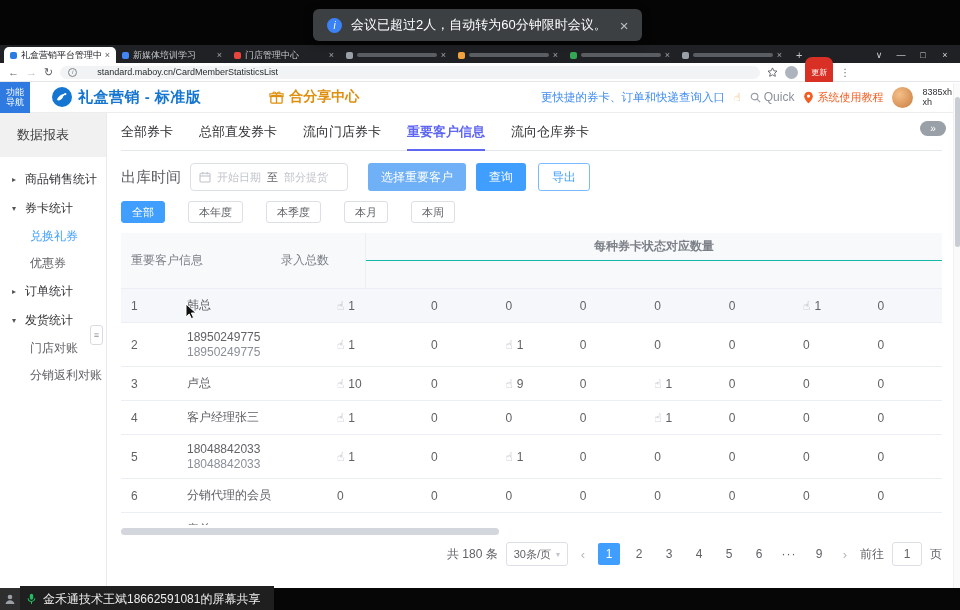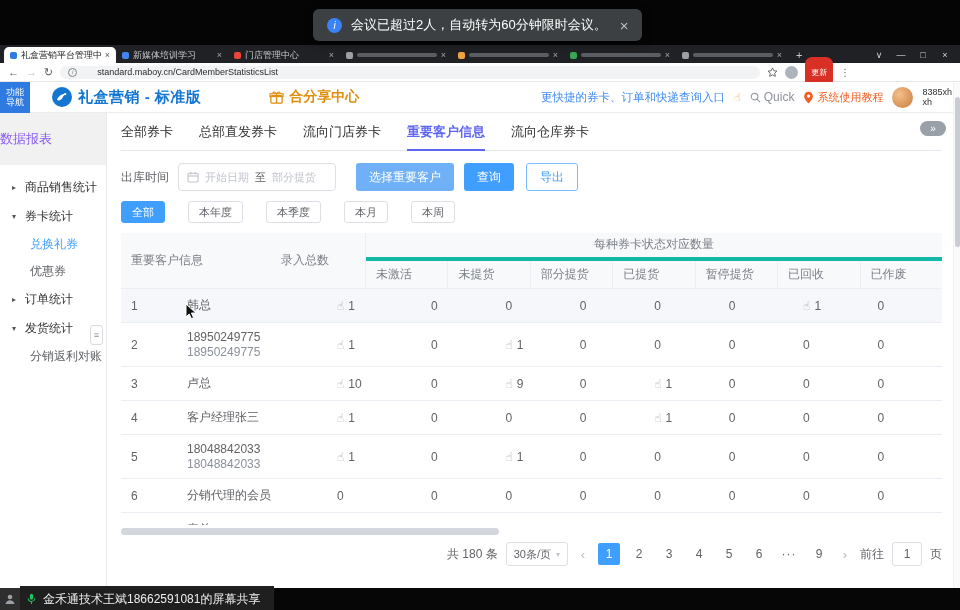--- a/index.html
+++ b/index.html
@@ -47,53 +47,53 @@
 .hint{color:#3f8cf2;font-size:11.5px;white-space:nowrap;cursor:pointer;}
 .hint-hand{color:#e8a13c;font-size:11px;}
 .quick{display:flex;align-items:center;gap:3px;color:#8b909a;font-size:12px;cursor:pointer;}
 .tutorial{display:flex;align-items:center;gap:3px;color:#f25d21;font-size:11px;white-space:nowrap;cursor:pointer;}
 .avatar{width:21px;height:21px;border-radius:50%;background:radial-gradient(circle at 35% 35%,#f4c08a,#c97b3d);flex:0 0 auto;}
 .uname{display:flex;flex-direction:column;font-size:9px;color:#303133;line-height:10px;}
 
 
 .mainrow{flex:1;display:flex;min-height:0;}
 .sidebar{width:107px;flex:0 0 auto;border-right:1px solid #eaeaec;position:relative;background:#fff;}
-.sb-title{height:52px;background:#f1f1f2;display:flex;align-items:center;font-size:13px;color:#8b5cf6;}
+.sb-title{height:44px;background:#f1f1f2;display:flex;align-items:center;padding-left:17px;font-size:13px;color:#404040;}
 .sb-menu{padding-top:8px;}
 .sb-group{height:29px;display:flex;align-items:center;gap:5px;padding-left:12px;font-size:12px;color:#303133;cursor:pointer;white-space:nowrap;}
 .caret{font-size:8px;color:#555;width:8px;flex:0 0 auto;}
 .sb-child{height:27px;display:flex;align-items:center;padding-left:30px;font-size:12px;color:#606266;cursor:pointer;white-space:nowrap;}
 .sb-child.active{color:#409eff;}
 .sb-handle{position:absolute;right:3px;top:212px;width:13px;height:20px;border:1px solid #d9dbdf;border-radius:3px;background:#fff;color:#8a8f98;font-size:9px;display:flex;align-items:center;justify-content:center;cursor:pointer;}
 
 
 .content{flex:1;min-width:0;background:#fff;padding:0 18px 0 14px;position:relative;}
 .collapse-btn{position:absolute;top:8px;right:14px;width:26px;height:15px;border-radius:8px;background:#9aa0a8;color:#fff;font-size:10px;display:flex;align-items:center;justify-content:center;cursor:pointer;}
 .ctabs{margin-top:10px;height:28px;border-bottom:1px solid #e4e7ed;display:flex;gap:26px;}
 .ctab{font-size:13px;color:#303133;padding-bottom:8px;cursor:pointer;white-space:nowrap;}
 .ctab.active{color:#5f66f2;font-weight:bold;border-bottom:2px solid #5f66f2;margin-bottom:-1px;}
 .frow{margin-top:12px;display:flex;align-items:center;}
-.flabel{font-size:12px;color:#606266;white-space:nowrap;margin-right:9px;}
+.flabel{font-size:15px;color:#606266;white-space:nowrap;margin-right:9px;}
 .daterange{width:158px;height:28px;border:1px solid #dcdfe6;border-radius:4px;display:flex;align-items:center;gap:6px;padding:0 8px;font-size:11px;color:#c0c4cc;background:#fff;cursor:text;}
 .daterange .to{color:#606266;}
 .btn{height:28px;border:none;border-radius:3px;font-size:12px;padding:0 13px;cursor:pointer;font-family:inherit;white-space:nowrap;}
 .btn.sel{background:#6fb0f7;color:#fff;margin-left:20px;}
 .btn.pri{background:#409eff;color:#fff;margin-left:10px;}
 .btn.exp{background:#fff;color:#409eff;border:1px solid #79bbff;margin-left:12px;}
 .qrow{margin-top:10px;display:flex;gap:23px;}
 .qbtn{height:22px;padding:0 10px;font-size:11px;border-radius:3px;border:1px solid #dcdfe6;background:#fff;color:#606266;cursor:pointer;font-family:inherit;}
 .qbtn.active{background:#409eff;border-color:#409eff;color:#fff;}
 
 
 .tablewrap{margin-top:10px;height:292px;overflow:hidden;font-size:12px;color:#606266;}
 .thead{display:flex;height:56px;background:#f8f9fb;border-bottom:1px solid #ebeef5;color:#7b7f87;}
 .th{display:flex;align-items:center;padding-left:10px;}
 .th-seq{width:56px;}.th-cust{width:150px;}.th-total{width:94px;}
 .th-group{flex:1;display:flex;flex-direction:column;border-left:1px solid #ebeef5;}
-.th-group-label{height:28px;display:flex;align-items:center;justify-content:center;border-bottom:4px solid #14b8a6;}
+.th-group-label{height:28px;display:flex;align-items:center;justify-content:center;border-bottom:1px solid #14b8a6;font-weight:bold;}
 .th-statuses{height:28px;display:flex;}
 .th-s{flex:1;display:flex;align-items:center;padding-left:10px;}
 .th-s + .th-s{border-left:1px solid #ebeef5;}
 .trow{display:flex;height:34px;border-bottom:1px solid #ebeef5;background:#fff;}
 .trow.tall{height:44px;}
 .trow.hov{background:#f5f7fa;}
 .td{display:flex;align-items:center;padding-left:10px;}
 .td-seq{width:56px;flex:0 0 56px;}
 .td-cust{width:150px;flex:0 0 150px;flex-direction:column;align-items:flex-start;justify-content:center;line-height:15px;}
 .td-num{flex:1;}
@@ -265,20 +265,23 @@
           </div>
           <div class="sb-group">
             <span class="caret">▸</span>
             <span>订单统计</span>
           </div>
           <div class="sb-group">
             <span class="caret">▾</span>
             <span>发货统计</span>
           </div>
           <div class="sb-child">
+            <span>门店对账</span>
+          </div>
+          <div class="sb-child">
             <span>分销返利对账</span>
           </div>
         </nav>
         <div class="sb-handle">≡</div>
       </aside>
 
       <section class="content">
         <div class="collapse-btn">»</div>
 
         <div class="ctabs">
@@ -314,29 +317,20 @@
           <button class="qbtn">本月</button>
           <button class="qbtn">本周</button>
         </div>
 
         <div class="tablewrap">
           <div class="thead">
             <div class="th th-cust">重要客户信息</div>
             <div class="th th-total">录入总数</div>
             <div class="th-group">
               <div class="th-group-label">每种券卡状态对应数量</div>
-              <div class="th-statuses">
-                <div class="th-s">未激活</div>
-                <div class="th-s">未提货</div>
-                <div class="th-s">部分提货</div>
-                <div class="th-s">已提货</div>
-                <div class="th-s">暂停提货</div>
-                <div class="th-s">已回收</div>
-                <div class="th-s">已作废</div>
-              </div>
             </div>
           </div>
           <div class="tbody" id="tbody">
               <div class="trow hov">
                 <div class="td td-seq">1</div>
                 <div class="td td-cust">
                   <div>韩总</div>
                 </div>
                 <div class="td td-num td-total">
                   <span class="hand">☝</span>

